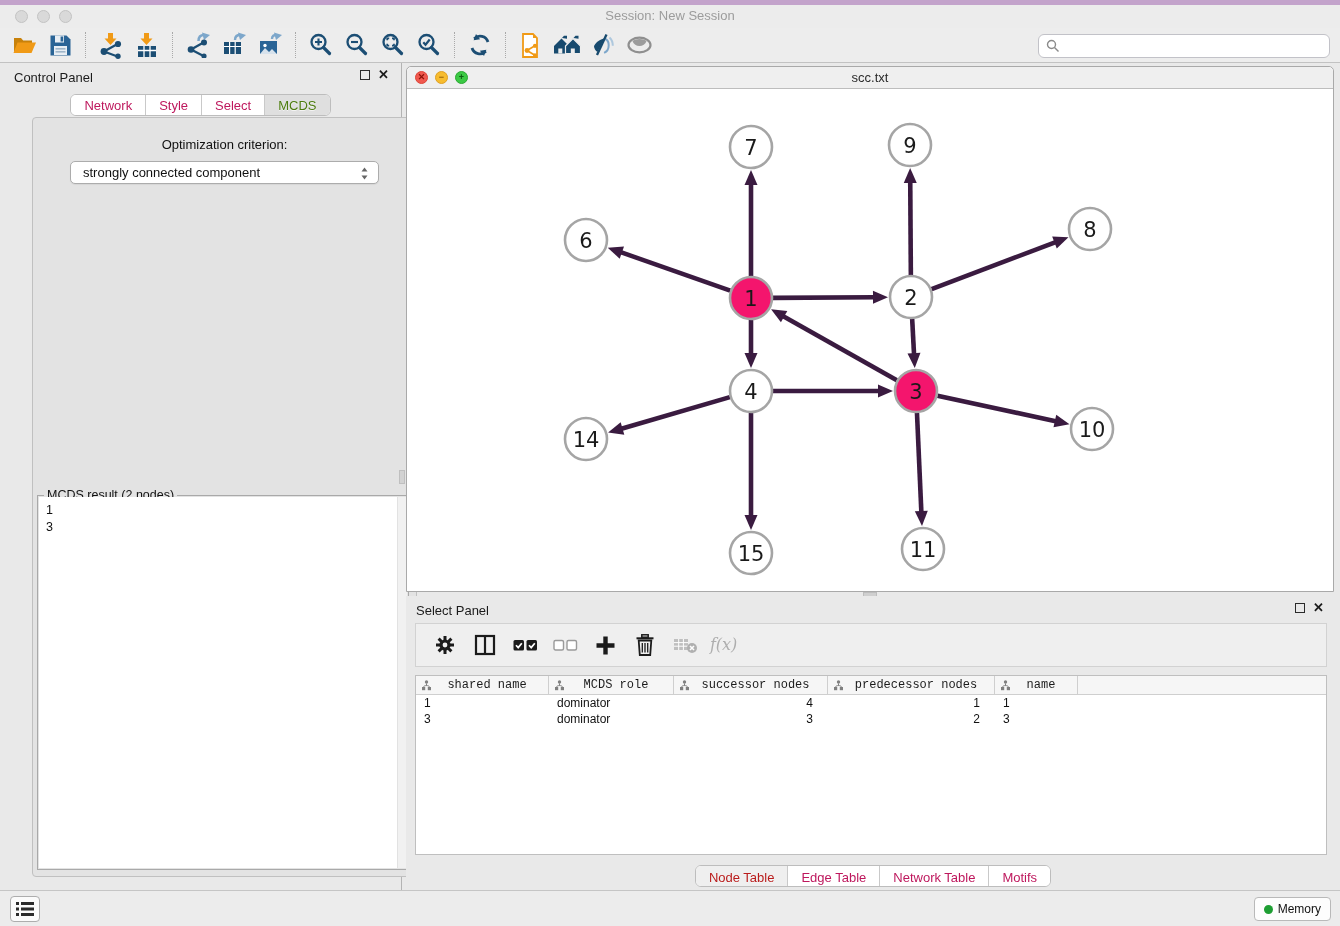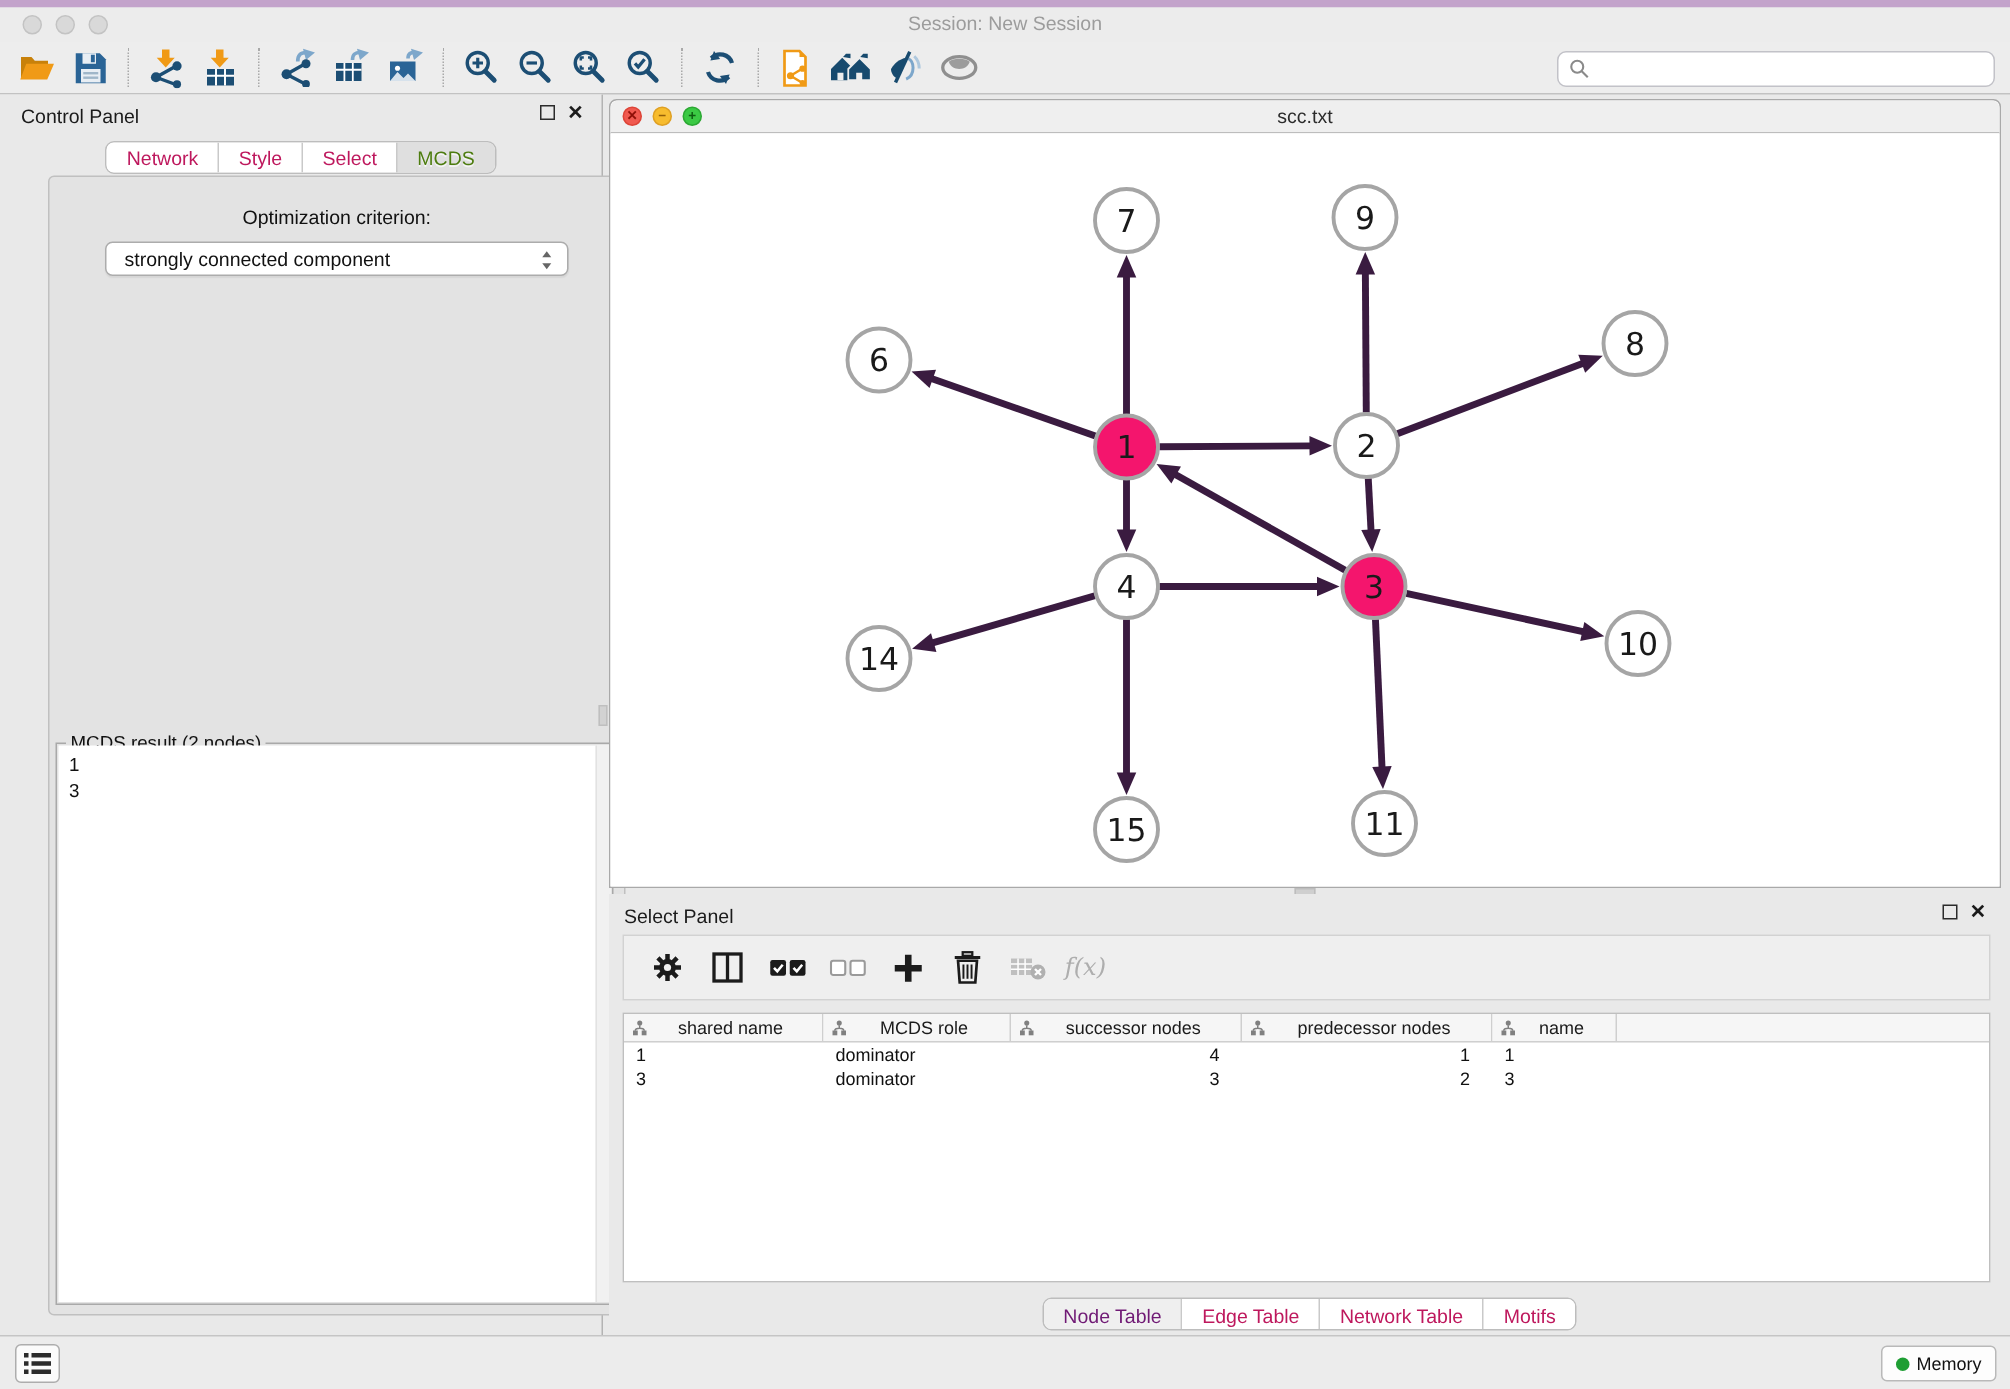--- a/index.html
+++ b/index.html
@@ -59,31 +59,31 @@
   .net-canvas svg { position:absolute; left:0; top:0; }
   .split-handle-h { position:absolute; left:456px; bottom:-6px; width:14px; height:5px; background:#CFCFCF; border:1px solid #BDBDBD; }
   .split-handle-v { position:absolute; left:399px; top:470px; width:6px; height:14px; background:#D2D2D2; border:1px solid #BFBFBF; z-index:5; }
 
   
   .table-panel { position:absolute; left:406px; top:596px; width:934px; height:294px; background:#E9E9E9; }
   .tp-header { position:relative; height:26px; }
   .tp-toolbar { position:absolute; left:9px; right:13px; top:27px; height:44px; background:#EFEFEF; border:1px solid #D2D2D2; display:flex; align-items:center; gap:6px; padding-left:12px; }
   .tp-icon { width:34px; height:34px; display:flex; align-items:center; justify-content:center; }
   .tp-table { position:absolute; left:9px; right:13px; top:79px; height:180px; background:#FFFFFF; border:1px solid #BFBFBF; }
-  .thead { display:flex; height:19px; background:#F6F6F6; border-bottom:1px solid #CFCFCF; }
+  .thead { display:flex; height:19px; background:#F6F6F6; border-bottom:1px solid #CFCFCF;font-family:Liberation Mono, monospace; }
   .th { position:relative; display:flex; align-items:center; border-right:1px solid #CFCFCF; font-size:12px; color:#1B1B1B; background:#F6F6F6; }
   .th .tree { position:absolute; left:5px; top:4px; }
   .th .th-label { width:100%; text-align:center; padding-left:10px; }
   .trow { display:flex; height:16px; font-size:12px; color:#111; }
   .td { padding:1px 0 0 0; white-space:nowrap; overflow:hidden; }
   .td.left { padding-left:8px; text-align:left; }
   .td.right { padding-right:15px; text-align:right; }
   .tp-tabs { position:absolute; left:0; width:100%; bottom:3px; display:flex; justify-content:center; }
   .tp-tabs .seg { padding-top:4px; height:23px; }
-  .tp-tabs .seg.active { background:#EFEFEF; color:#701a75; }
+  .tp-tabs .seg.active { background:#EFEFEF; color:#b91c1c; }
 
   
   .statusbar { position:absolute; left:0; bottom:0; width:1340px; height:36px; background:#ECECEC; border-top:1px solid #C5C5C5; }
   .list-btn { position:absolute; left:10px; top:5px; width:30px; height:26px; background:#FBFBFB; border:1px solid #ADADAD; border-radius:4px; display:flex; align-items:center; justify-content:center; }
   .memory-btn { position:absolute; right:9px; top:6px; height:24px; background:#FDFDFD; border:1px solid #B9B9B9; border-radius:4px; display:flex; align-items:center; gap:5px; padding:0 9px; font-size:12px; color:#111; }
   .mem-dot { width:9px; height:9px; border-radius:50%; background:#1E9E33; }
 </style>
 </head>
 <body>
 

